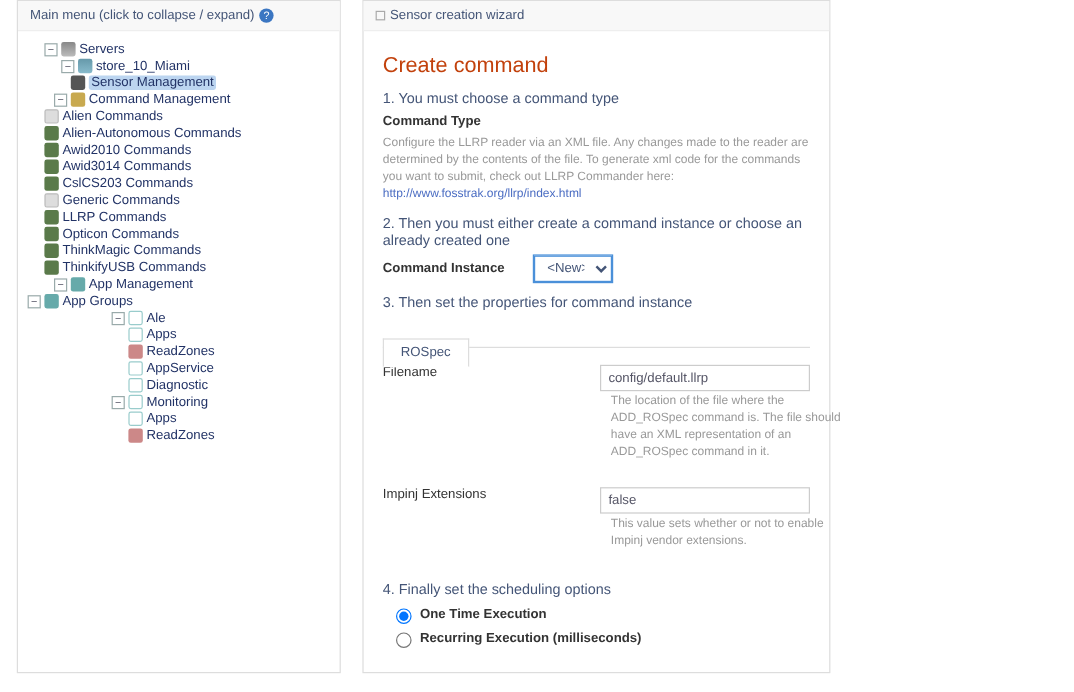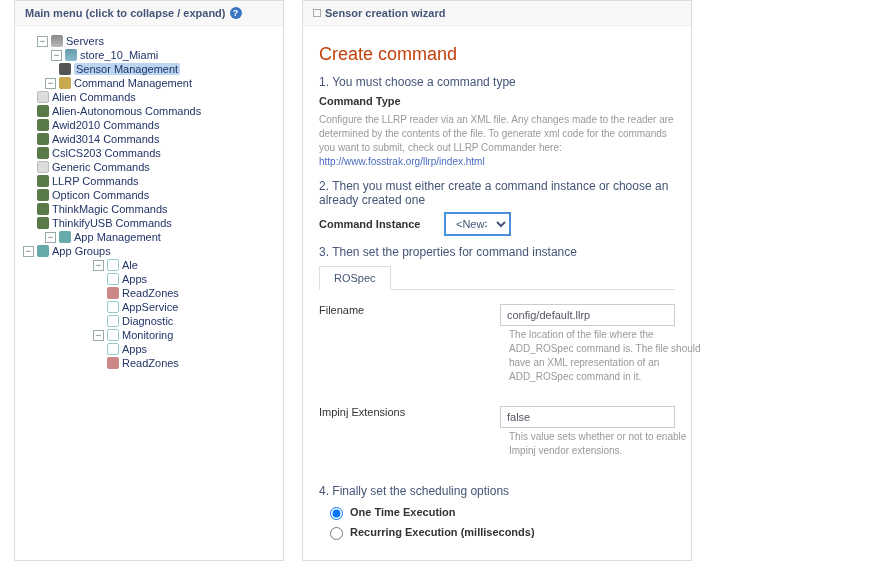--- a/index.html
+++ b/index.html
@@ -28,21 +28,20 @@
   }
   .panel-header {
     background: #f8f8f8;
     border-bottom: 1px solid #eee;
     padding: 6px 10px;
     color: #457;
     font-size: 11px;
     display: flex;
     align-items: center;
     gap: 4px;
-    font-weight: bold;
   }
   .panel-header .help {
     display: inline-block;
     width: 12px; height: 12px;
     border-radius: 50%;
     background: #3b76c2;
     color: #fff;
     font-size: 9px;
     line-height: 12px;
     text-align: center;
@@ -141,21 +140,21 @@
     margin-top: 6px;
   }
   .tab {
     display: inline-block;
     border: 1px solid #ddd;
     border-bottom: 1px solid #fff;
     padding: 5px 14px;
     font-size: 11px;
     color: #457;
     position: relative;
-    top: 1px;
+    top: 17px;
     background: #fff;
   }
   .prop-row {
     display: flex;
     margin: 14px 0 2px;
   }
   .prop-row .plabel {
     width: 190px;
     font-size: 11px;
     font-weight: normal;

